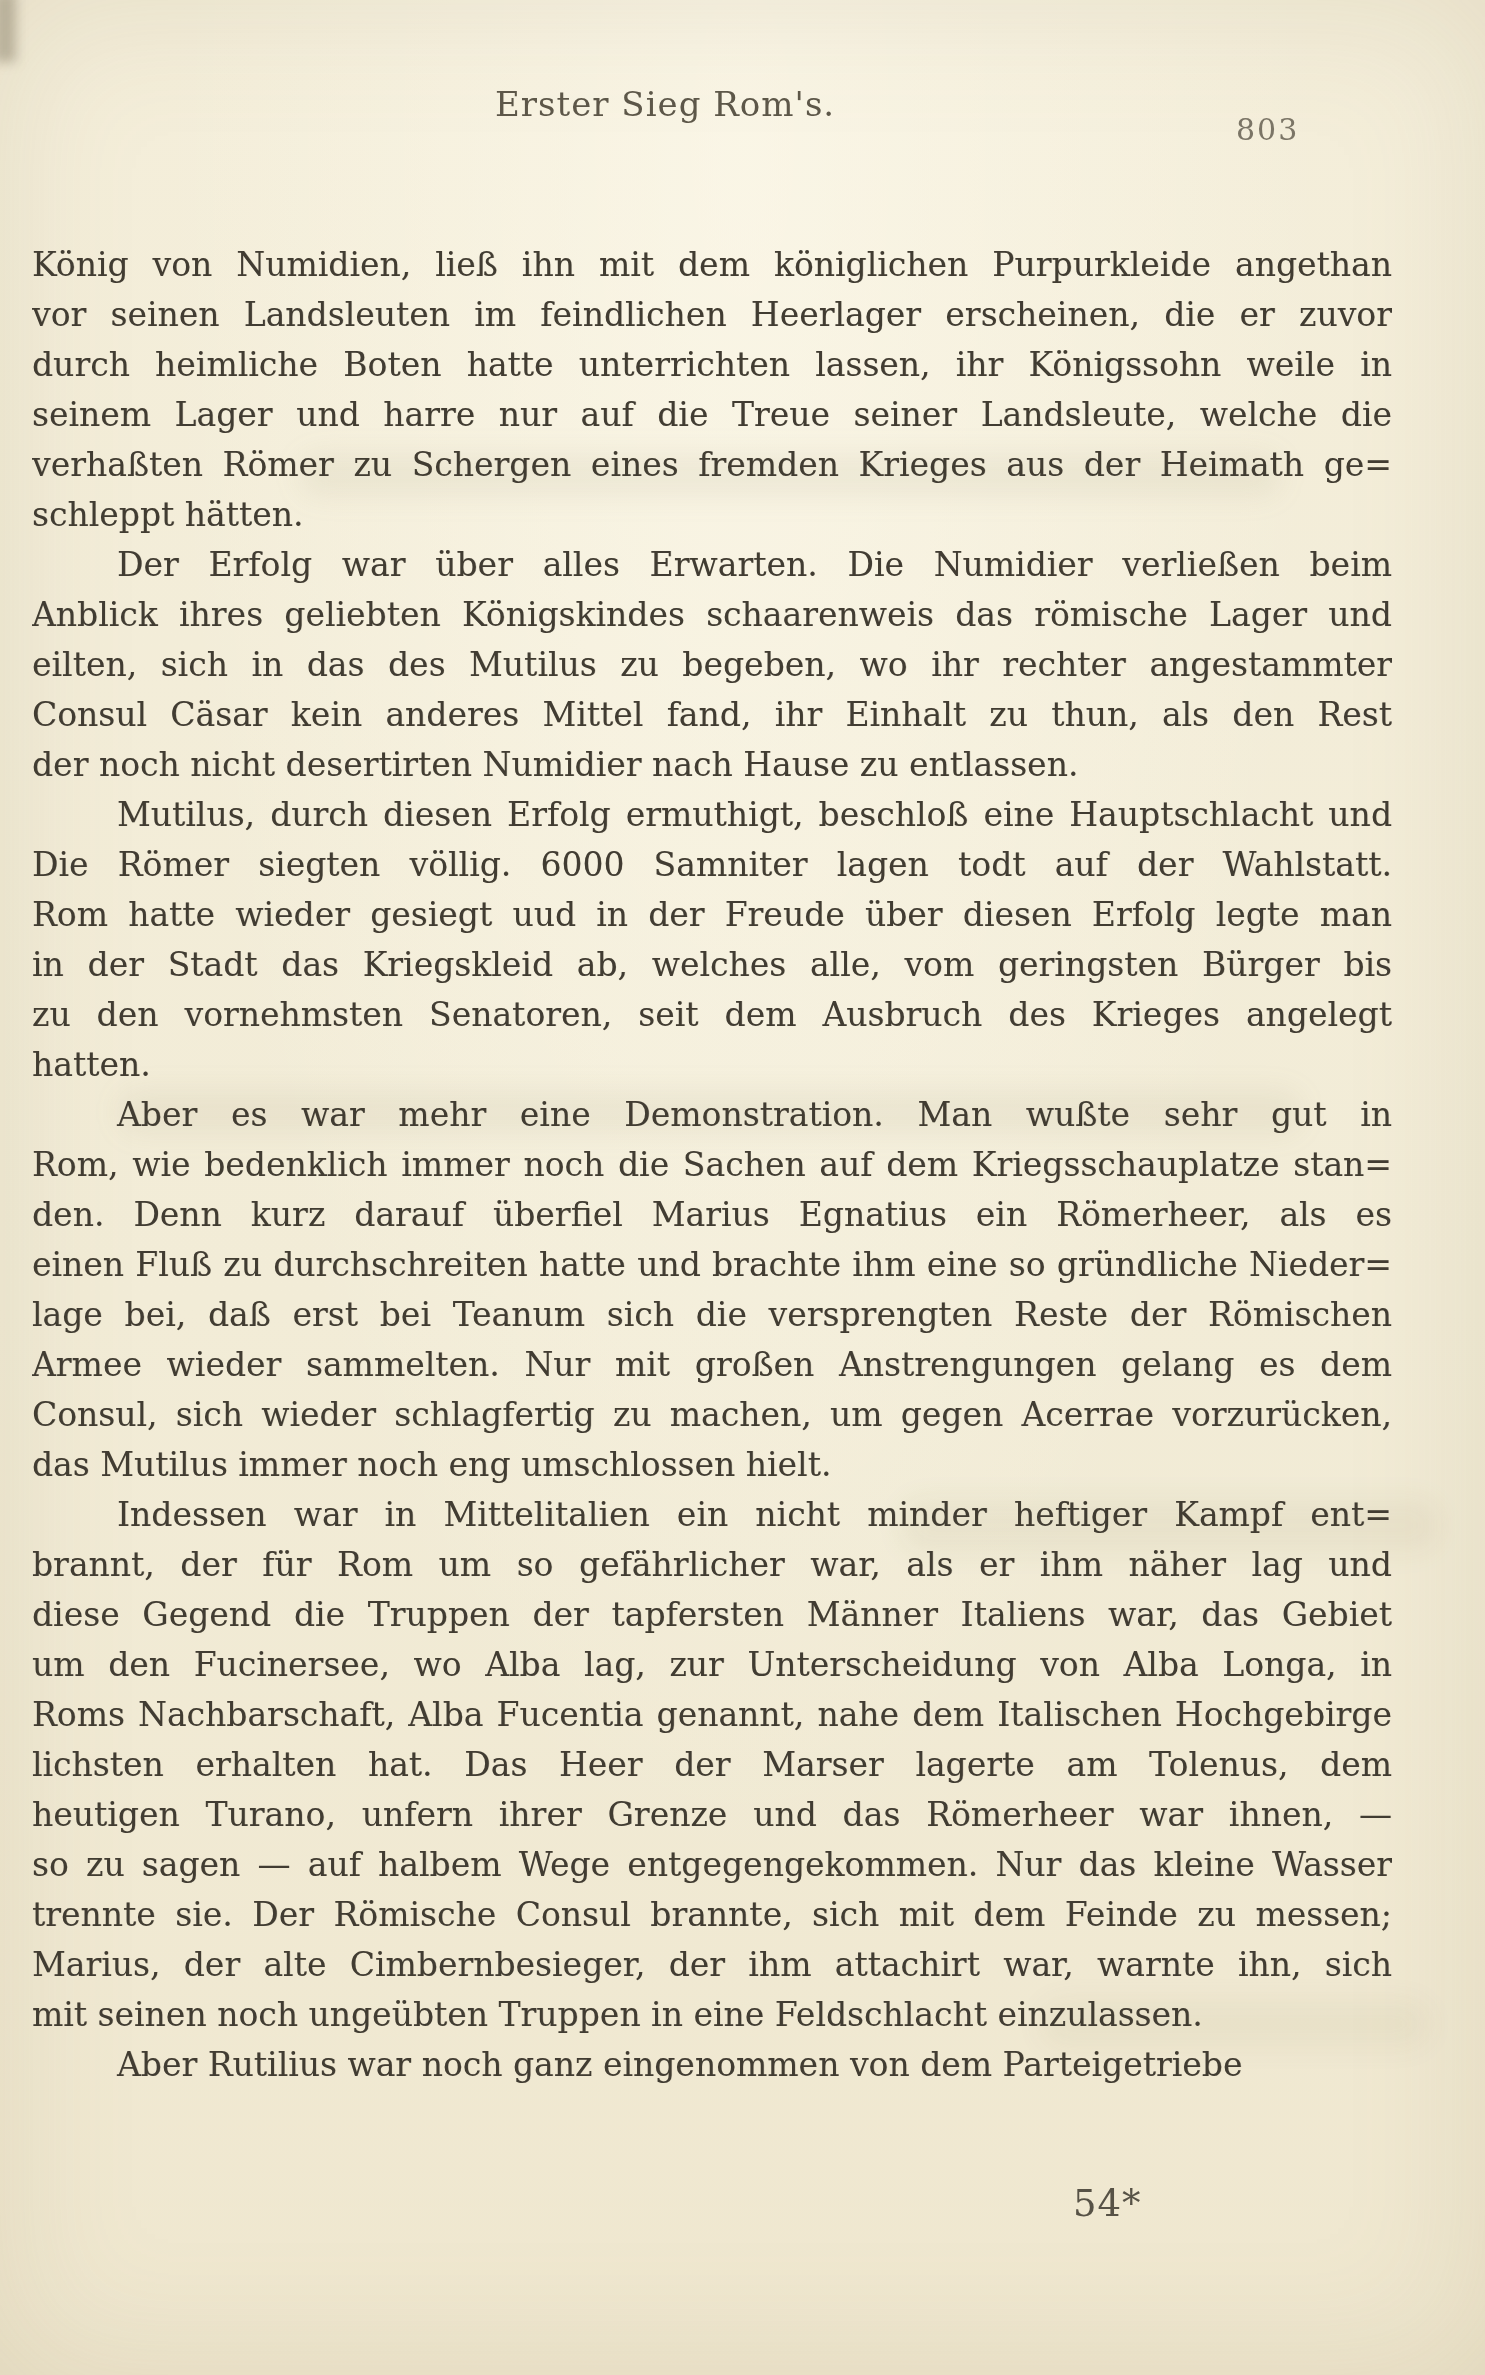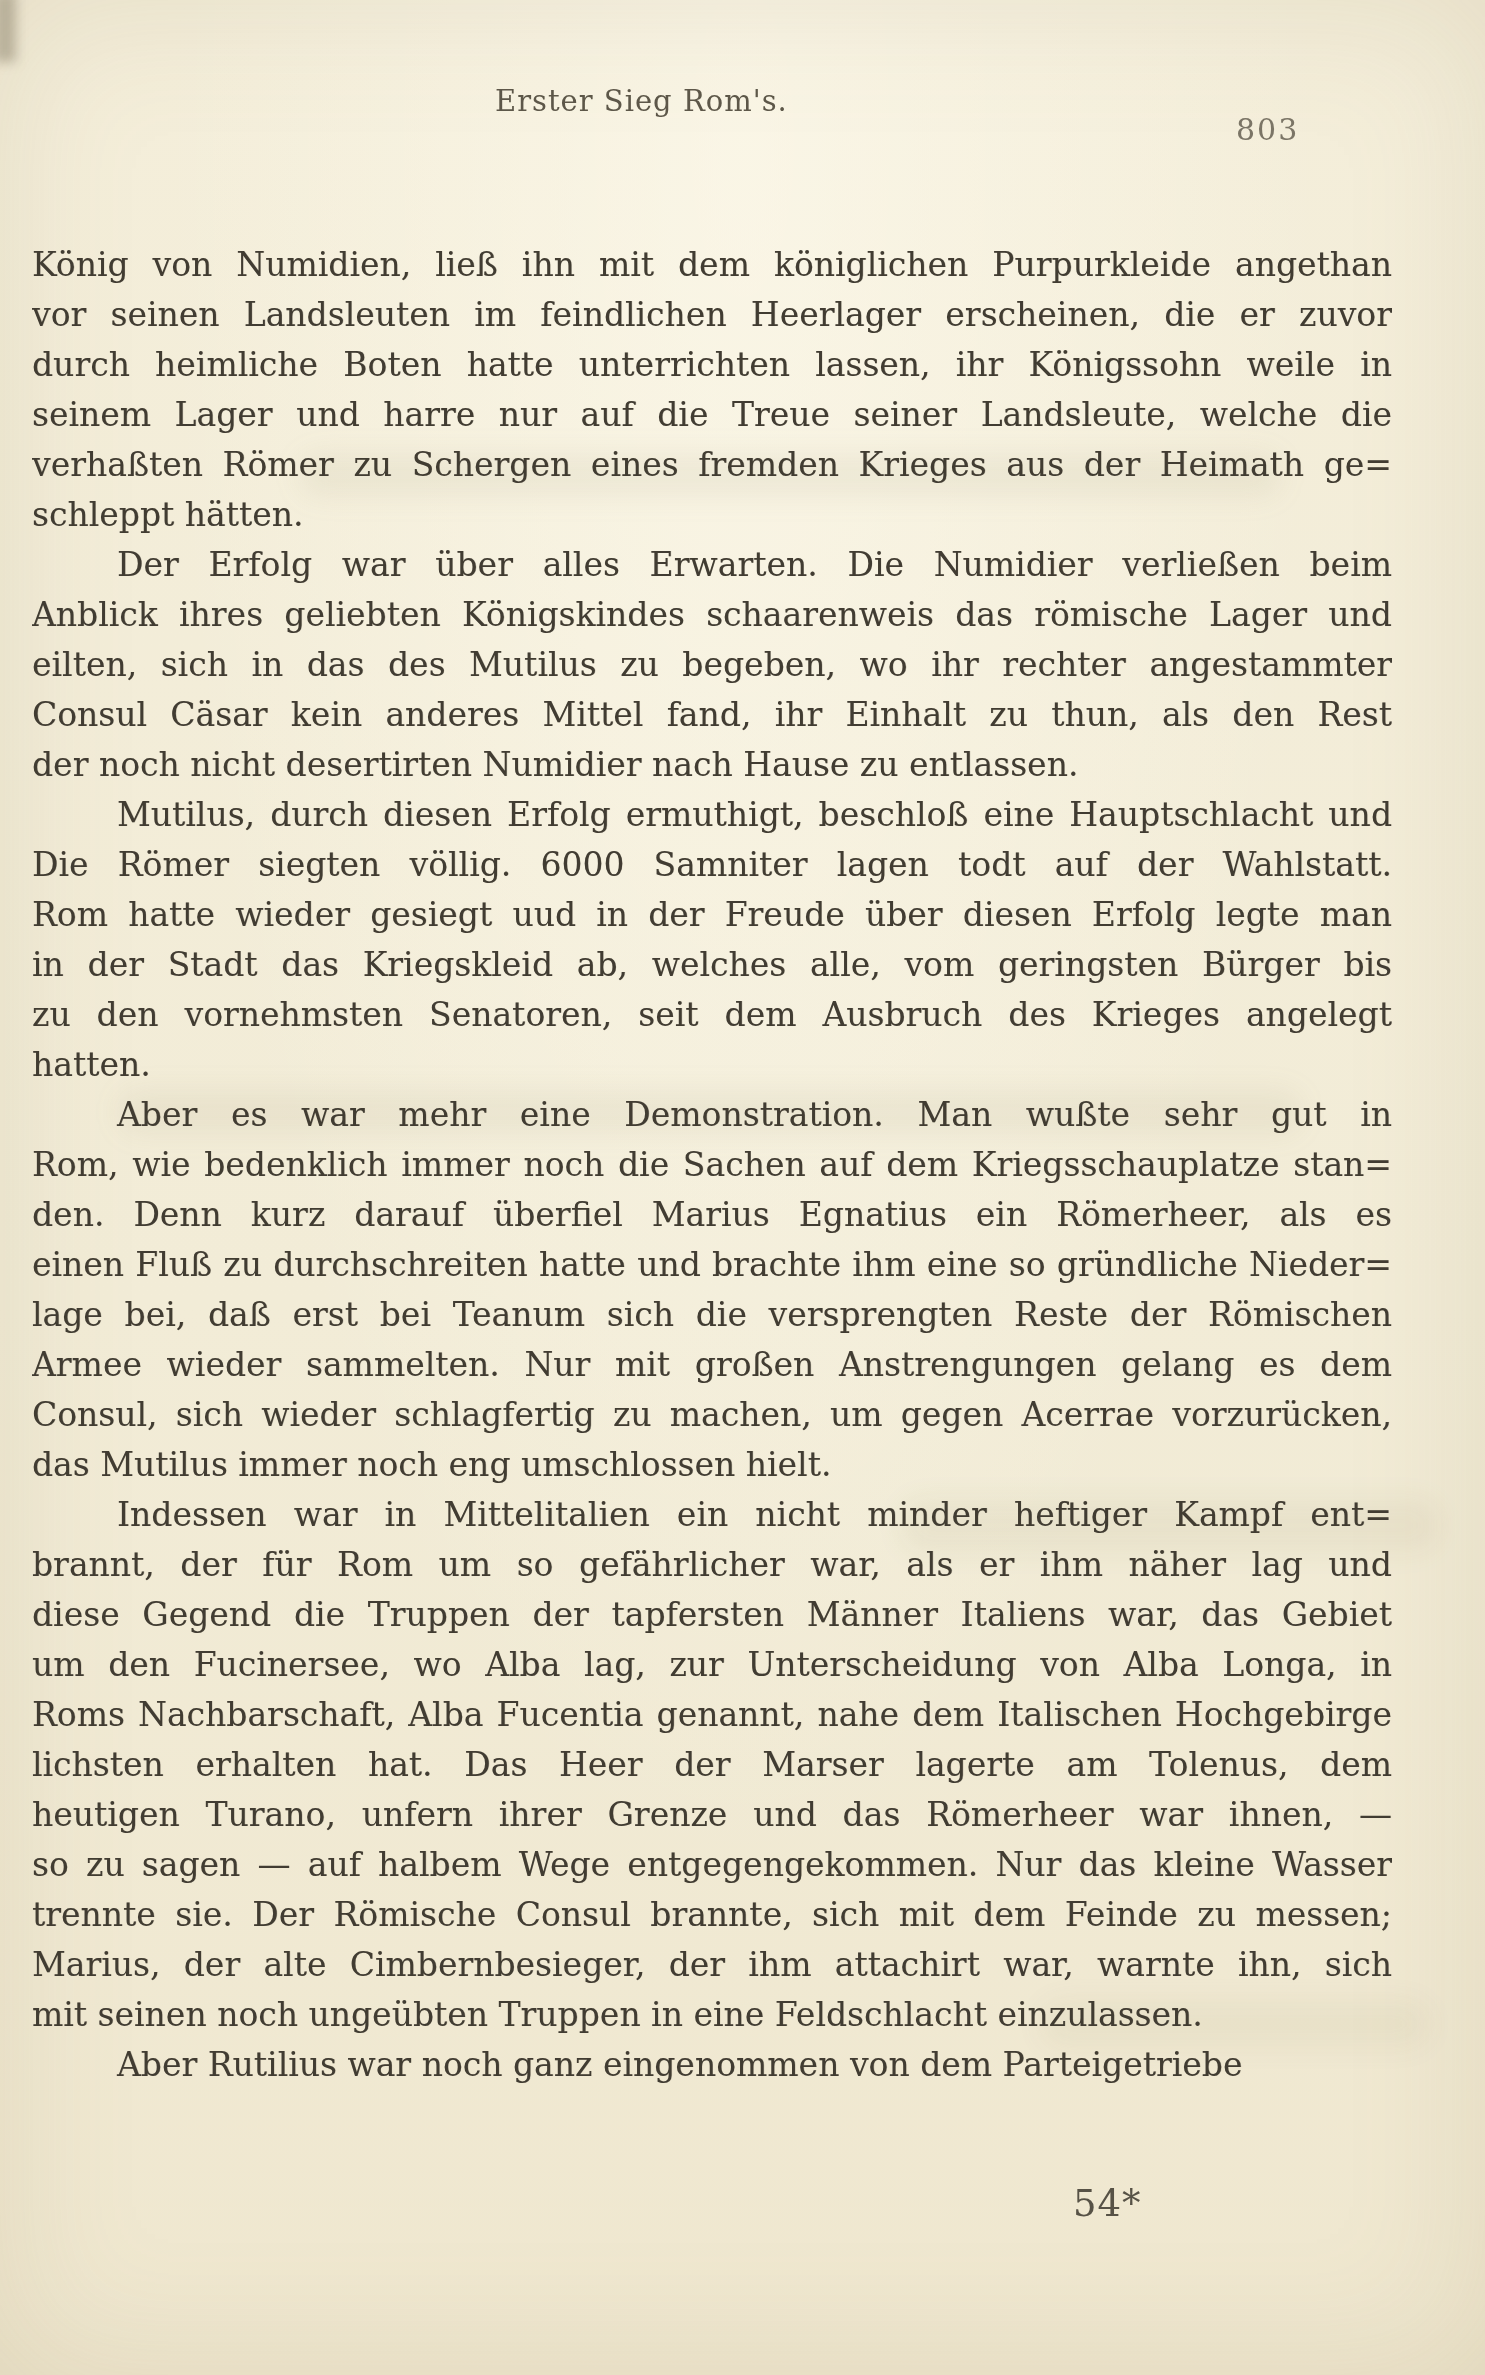--- a/index.html
+++ b/index.html
@@ -10,21 +10,21 @@
   .page {
     position:relative; width:1485px; height:2375px; overflow:hidden;
     background:
       radial-gradient(ellipse at 50% 6%, rgba(255,252,240,0.55), rgba(255,252,240,0) 55%),
       linear-gradient(180deg, #f4eeda 0%, #f2ecd7 55%, #efe7cf 100%);
     box-shadow: inset 0 0 140px rgba(150,130,90,0.16);
     color:#413c32;
   }
   .running-header {
     position:absolute; top:84px; left:495px;
-    font-size:29px; letter-spacing:1px; color:#5d5749;
+    font-size:34px; letter-spacing:1px; color:#5d5749;
   }
   .page-number {
     position:absolute; top:112px; left:1236px;
     font-size:30px; letter-spacing:2px; color:#7b7566;
   }
   .text-block {
     position:absolute; left:32px; top:200px; width:1360px;margin-top:40px;
   }
   .line {
     height:50px; line-height:50px; font-size:33px;

